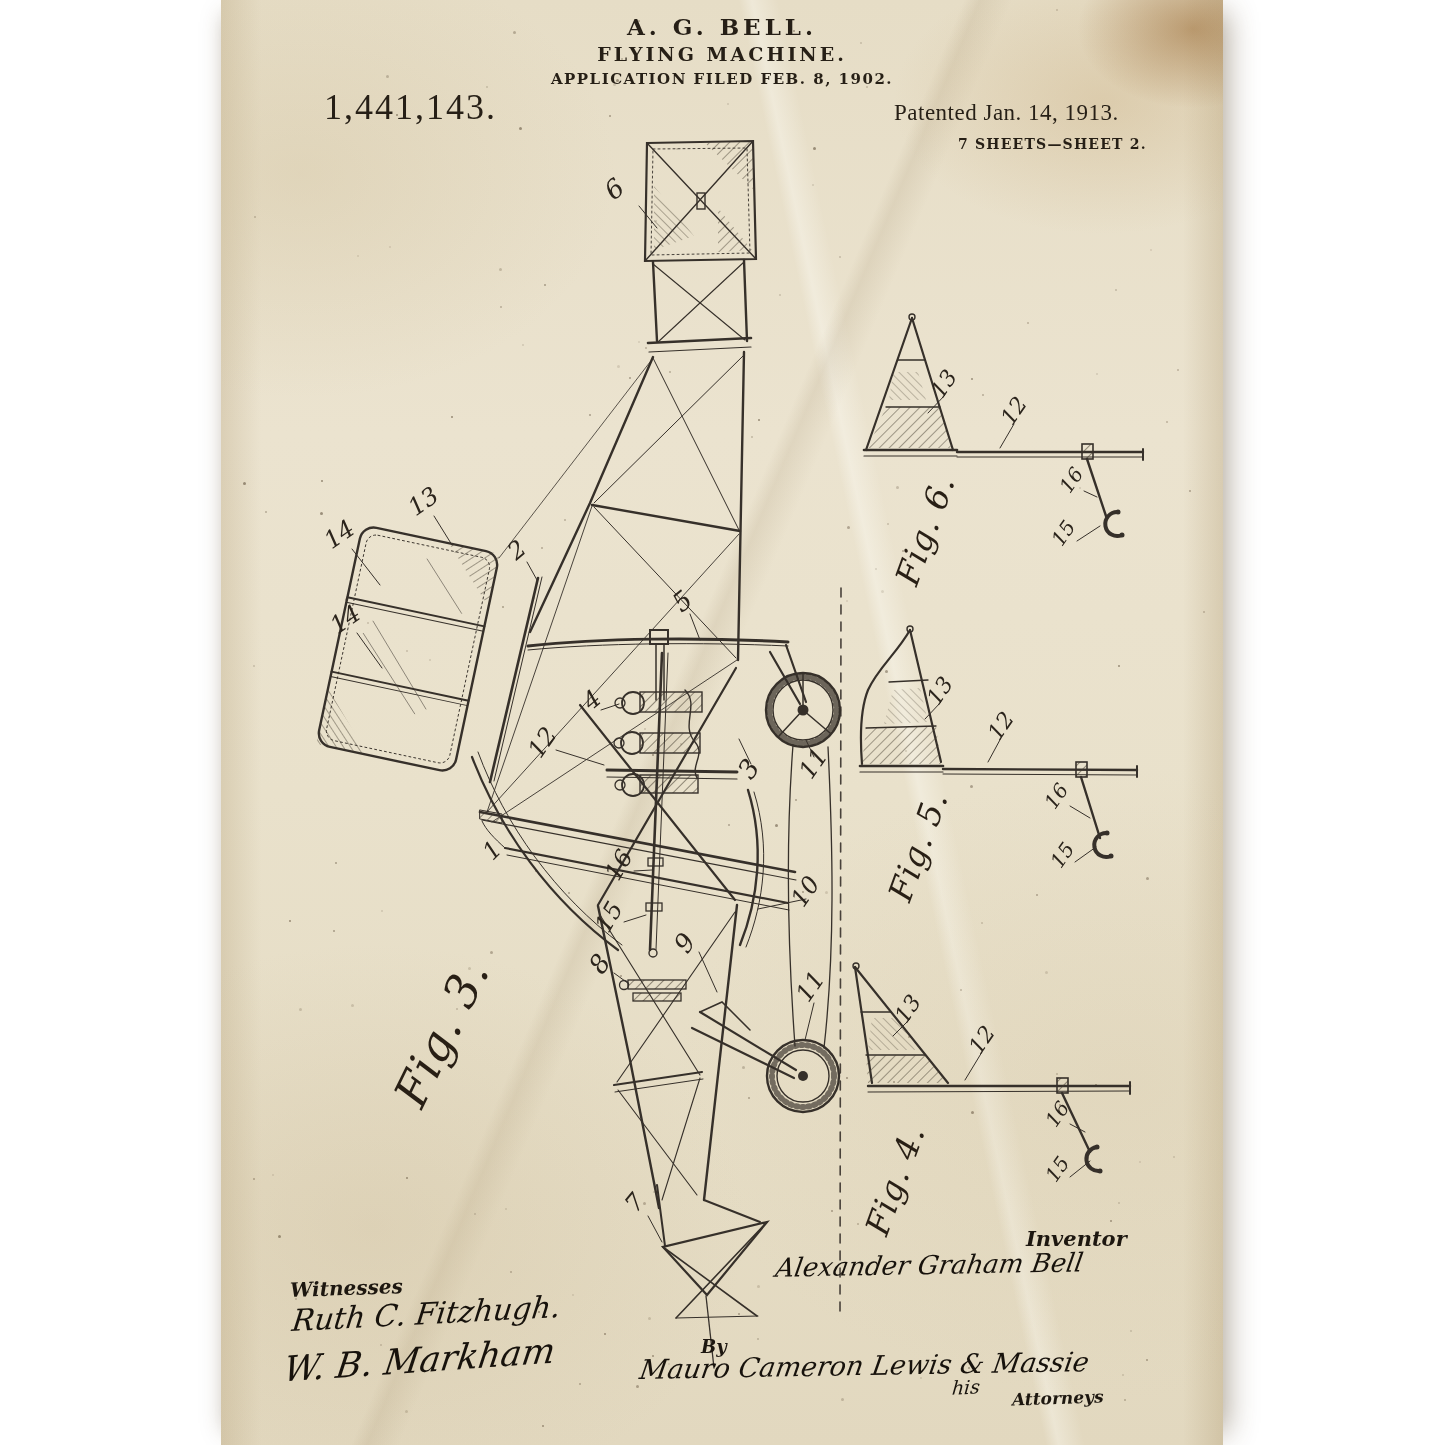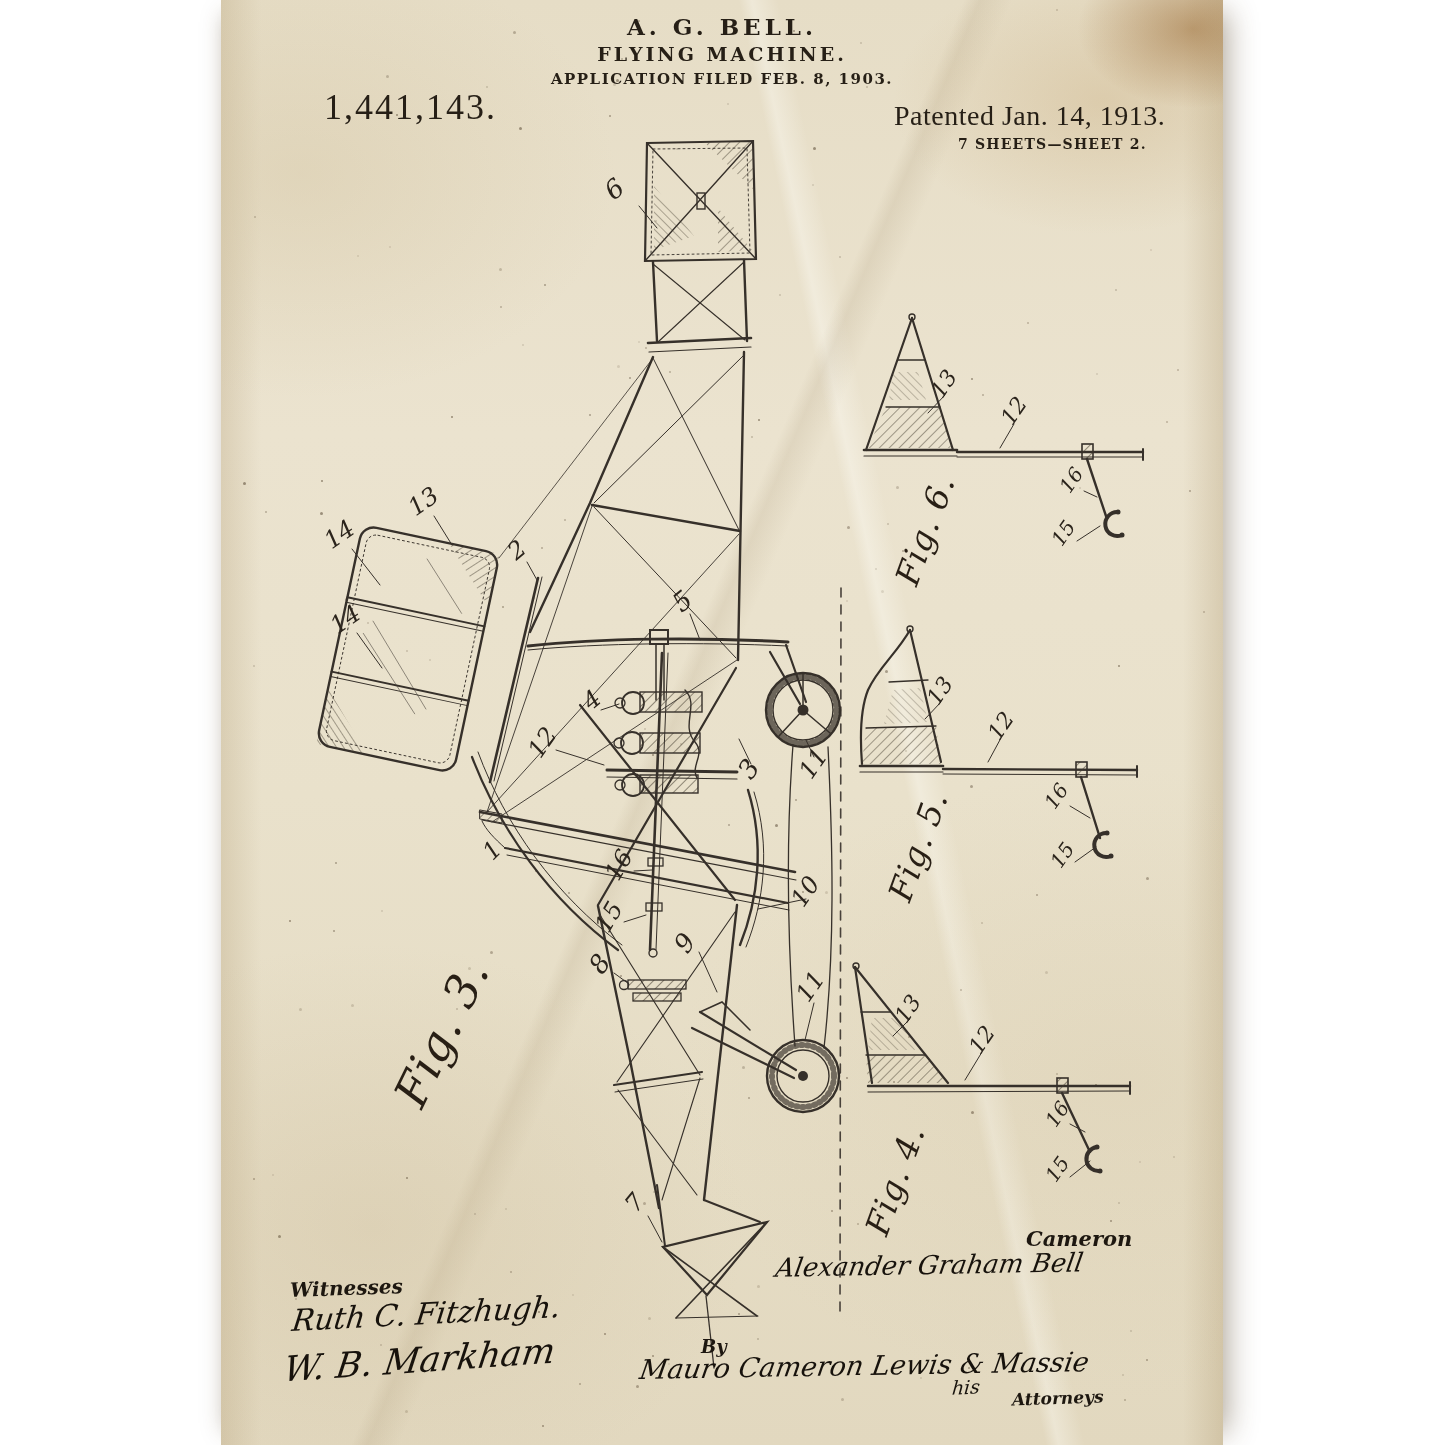--- a/index.html
+++ b/index.html
@@ -18,21 +18,21 @@
       linear-gradient(180deg, #e6ddc6 0%, #ebe3cf 30%, #e9e1cb 55%, #e5dcc4 82%, #e2d8bf 100%);
     box-shadow: 16px 0 28px -12px rgba(80,60,30,.45), -10px 0 22px -14px rgba(80,60,30,.35);}
   .drawing{position:absolute;left:221px;top:0;width:1002px;height:1445px;}
   .t{position:absolute;color:#261f16;white-space:nowrap;}
   .ctr{left:221px;width:1002px;text-align:center;}
   .bold{font-weight:700;font-family:"DejaVu Serif","Liberation Serif",serif;}
   #hname{top:13px;font-size:23px;letter-spacing:4px;}
   #htitle{top:43px;font-size:19px;letter-spacing:3px;}
   #happ{top:70px;font-size:15px;letter-spacing:1.5px;}
   #pnum{left:324px;top:86px;font-size:36px;letter-spacing:2px;}
-  #pat{left:894px;top:100px;font-size:28px;letter-spacing:.5px;}
+  #pat{left:894px;top:100px;font-size:23px;letter-spacing:.5px;}
   #sheets{left:958px;top:136px;font-size:14px;letter-spacing:1.2px;}
   .script{font-family:"DejaVu Serif","Liberation Serif",serif;font-style:italic;color:#17120c;}
   .blk{font-family:"DejaVu Serif",serif;font-style:italic;font-weight:700;color:#1d1710;}
   #witlbl{left:290px;top:1276px;font-size:20px;transform:rotate(-2deg);}
   #wit1{left:292px;top:1296px;font-size:30px;transform:rotate(-3deg) skewX(-10deg);}
   #wit2{left:284px;top:1340px;font-size:35px;transform:rotate(-4deg) skewX(-12deg);}
   #invlbl{left:1026px;top:1226px;font-size:21px;}
   #invsig{left:776px;top:1250px;font-size:26px;transform:rotate(-1deg) skewX(-10deg);}
   #bylbl{left:701px;top:1336px;font-size:18px;font-style:italic;}
   #attsig{left:640px;top:1350px;font-size:27px;transform:rotate(-1deg) skewX(-10deg);}
@@ -481,27 +481,27 @@
         <text transform="translate(1063,1173) rotate(-55)" font-size="20" class="plabel">15</text>
         <text transform="translate(456,1040) rotate(-64)" font-size="46" class="figlabel">Fig. 3.</text>
         <text transform="translate(936,534) rotate(-70)" font-size="33" class="figlabel">Fig. 6.</text>
         <text transform="translate(929,850) rotate(-70)" font-size="33" class="figlabel">Fig. 5.</text>
         <text transform="translate(906,1184) rotate(-70)" font-size="33" class="figlabel">Fig. 4.</text>
       </g>
   </svg>
 
   <div class="t ctr bold" id="hname">A. G. BELL.</div>
   <div class="t ctr bold" id="htitle">FLYING MACHINE.</div>
-  <div class="t ctr bold" id="happ">APPLICATION FILED FEB. 8, 1903.</div>
+  <div class="t ctr bold" id="happ">APPLICATION FILED FEB. 8, 1902.</div>
   <div class="t" id="pnum">1,441,143.</div>
   <div class="t" id="pat">Patented Jan. 14, 1913.</div>
   <div class="t bold" id="sheets">7 SHEETS—SHEET 2.</div>
 
   <div class="t blk" id="witlbl">Witnesses</div>
   <div class="t script" id="wit1">Ruth C. Fitzhugh.</div>
   <div class="t script" id="wit2">W. B. Markham</div>
-  <div class="t blk" id="invlbl">Cameron</div>
+  <div class="t blk" id="invlbl">Inventor</div>
   <div class="t script" id="invsig">Alexander Graham Bell</div>
   <div class="t blk" id="bylbl">By</div>
   <div class="t script" id="attsig">Mauro Cameron Lewis &amp; Massie</div>
   <div class="t script" id="hislbl">his</div>
   <div class="t blk" id="attlbl">Attorneys</div>
 </div>
 
 </body></html>

